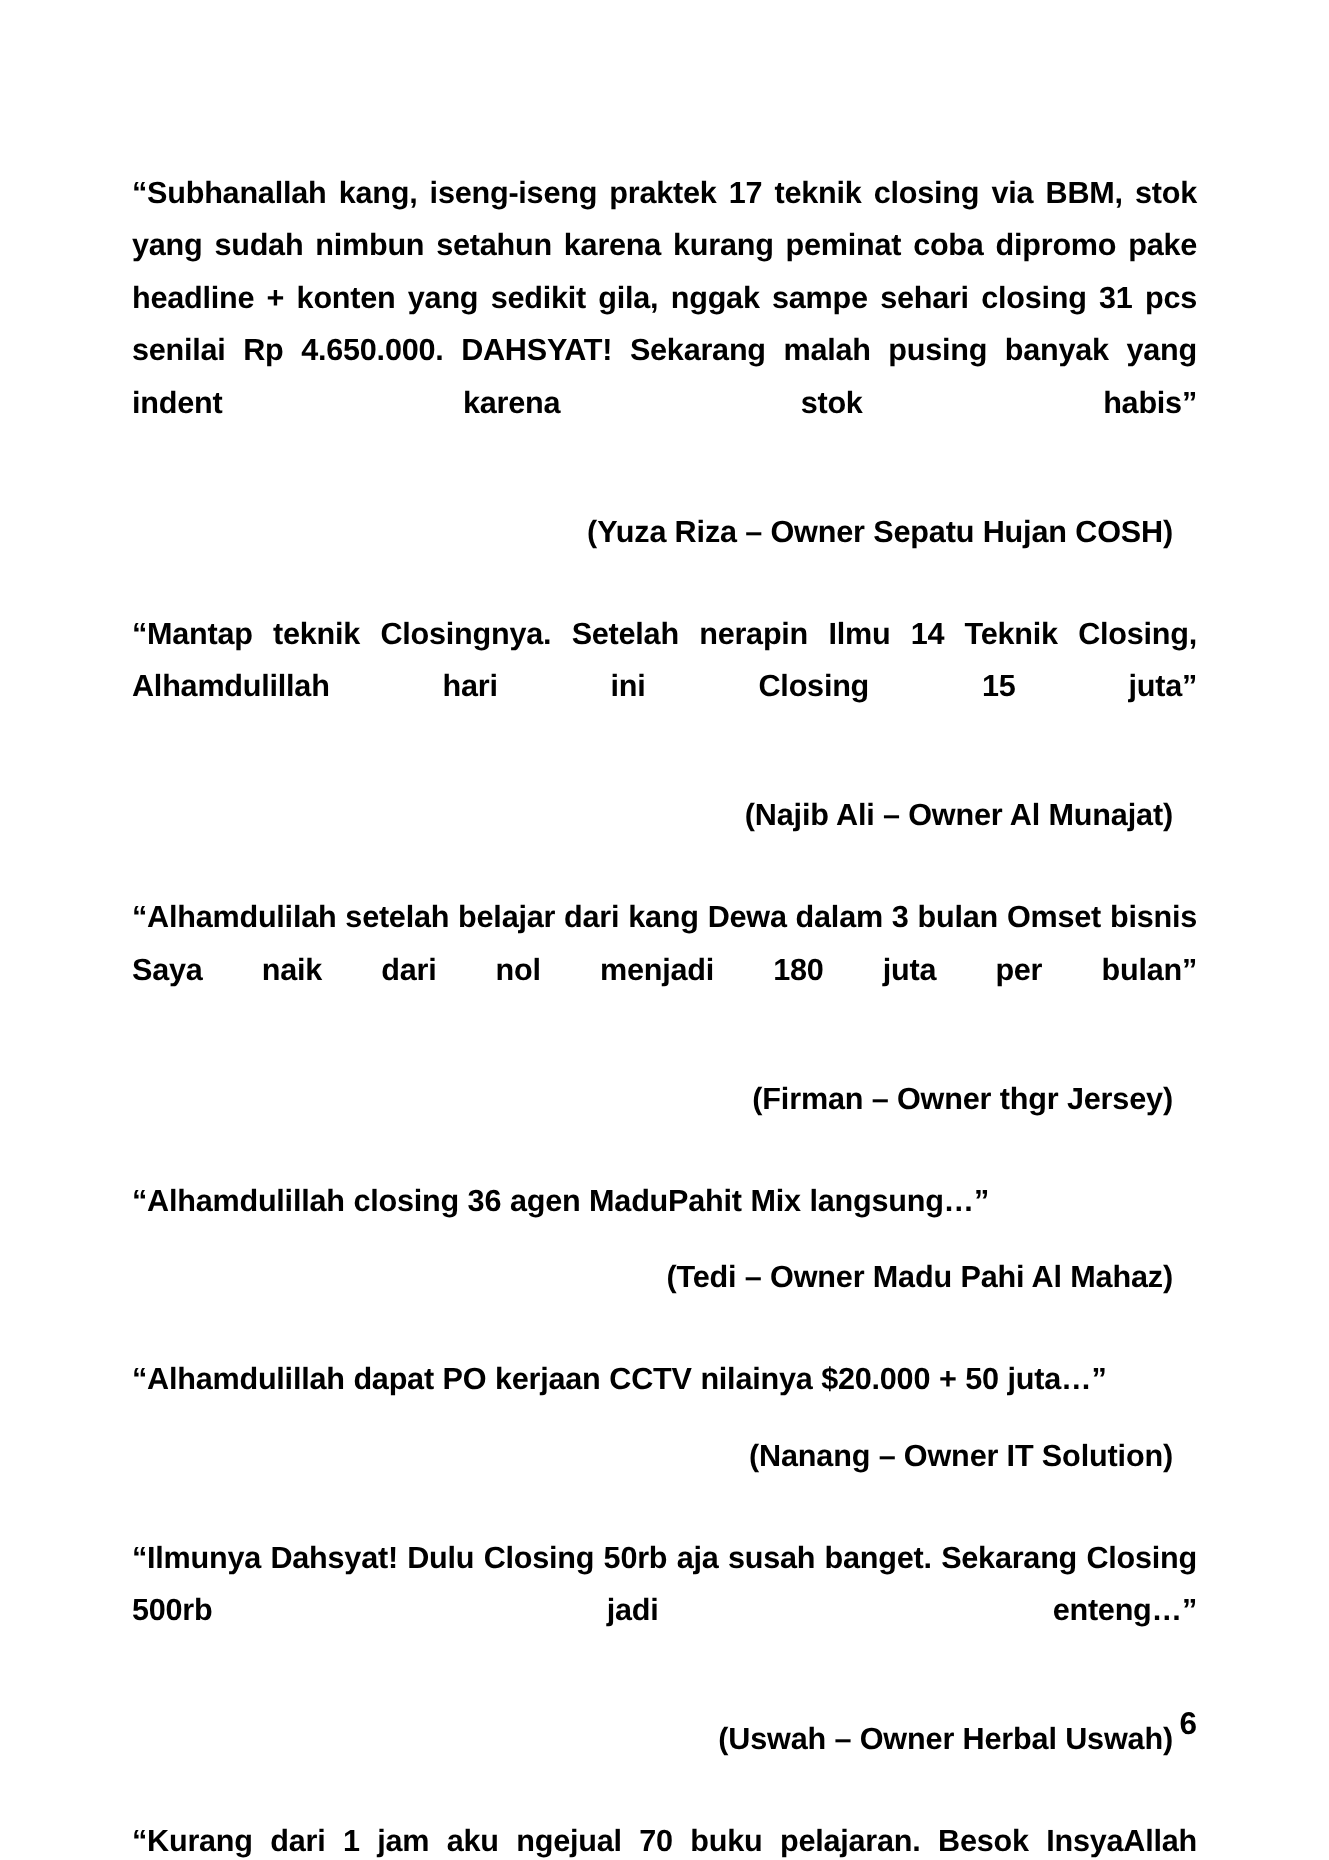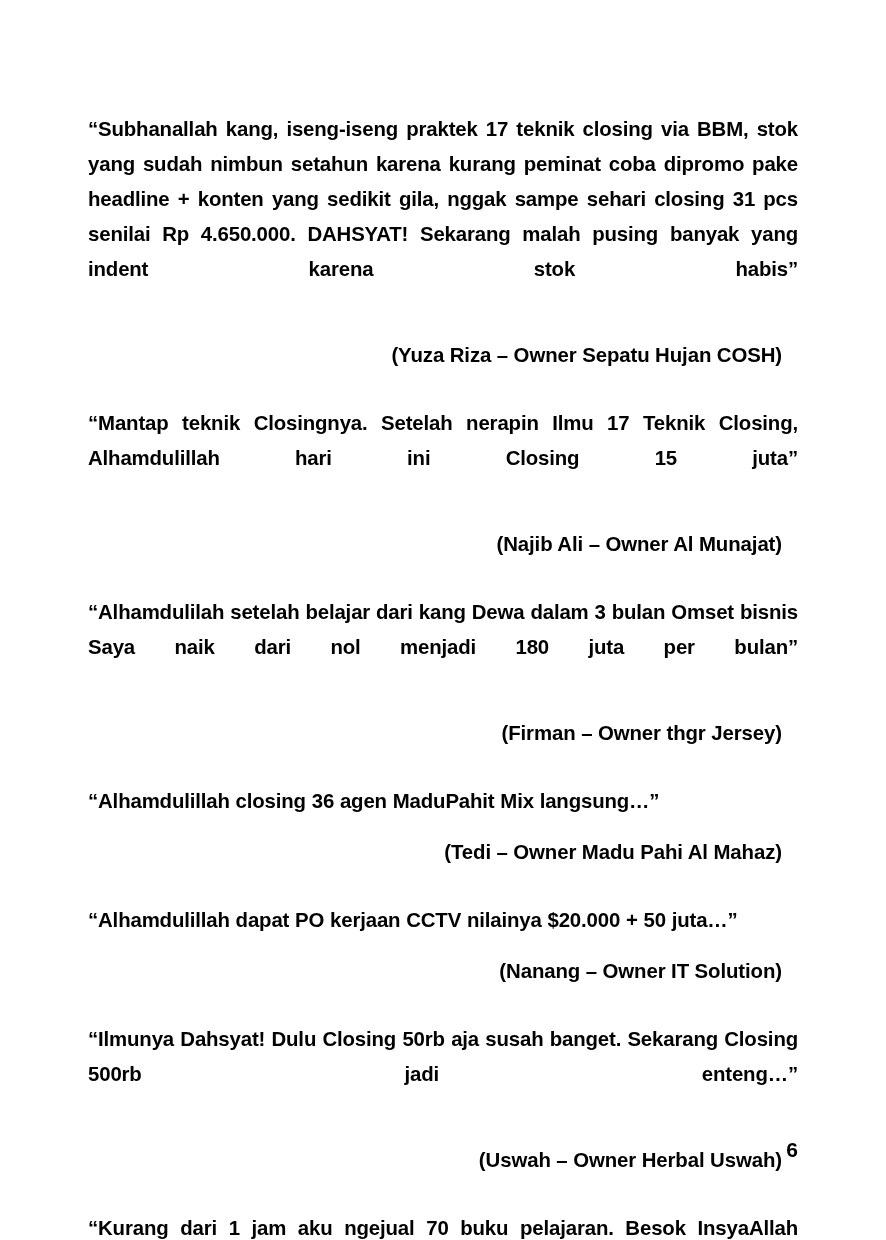--- a/index.html
+++ b/index.html
@@ -82,21 +82,21 @@
 <div class="page">
 
   <div class="content">
 
     <div class="testimonial">
       <p class="quote">“Subhanallah kang, iseng-iseng praktek 17 teknik closing via BBM, stok yang sudah nimbun setahun karena kurang peminat coba dipromo pake headline + konten yang sedikit gila, nggak sampe sehari closing 31 pcs senilai Rp 4.650.000. DAHSYAT! Sekarang malah pusing banyak yang indent karena stok habis”</p>
       <p class="attribution">(Yuza Riza – Owner Sepatu Hujan COSH)</p>
     </div>
 
     <div class="testimonial">
-      <p class="quote">“Mantap teknik Closingnya. Setelah nerapin Ilmu 17 Teknik Closing, Alhamdulillah hari ini Closing 15 juta”</p>
+      <p class="quote">“Mantap teknik Closingnya. Setelah nerapin Ilmu 14 Teknik Closing, Alhamdulillah hari ini Closing 15 juta”</p>
       <p class="attribution">(Najib Ali – Owner Al Munajat)</p>
     </div>
 
     <div class="testimonial">
       <p class="quote">“Alhamdulilah setelah belajar dari kang Dewa dalam 3 bulan Omset bisnis Saya naik dari nol menjadi 180 juta per bulan”</p>
       <p class="attribution">(Firman – Owner thgr Jersey)</p>
     </div>
 
     <div class="testimonial">
       <p class="quote nojustify">“Alhamdulillah closing 36 agen MaduPahit Mix langsung…”</p>

